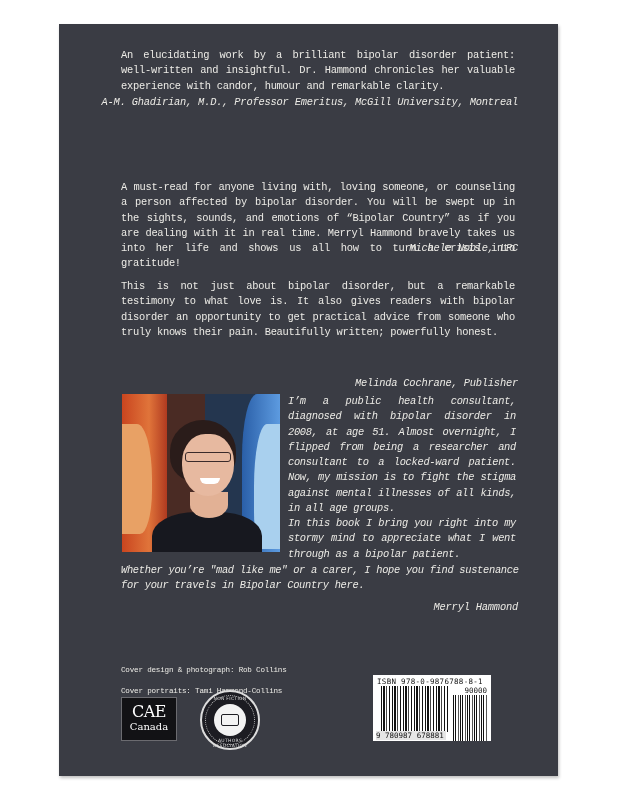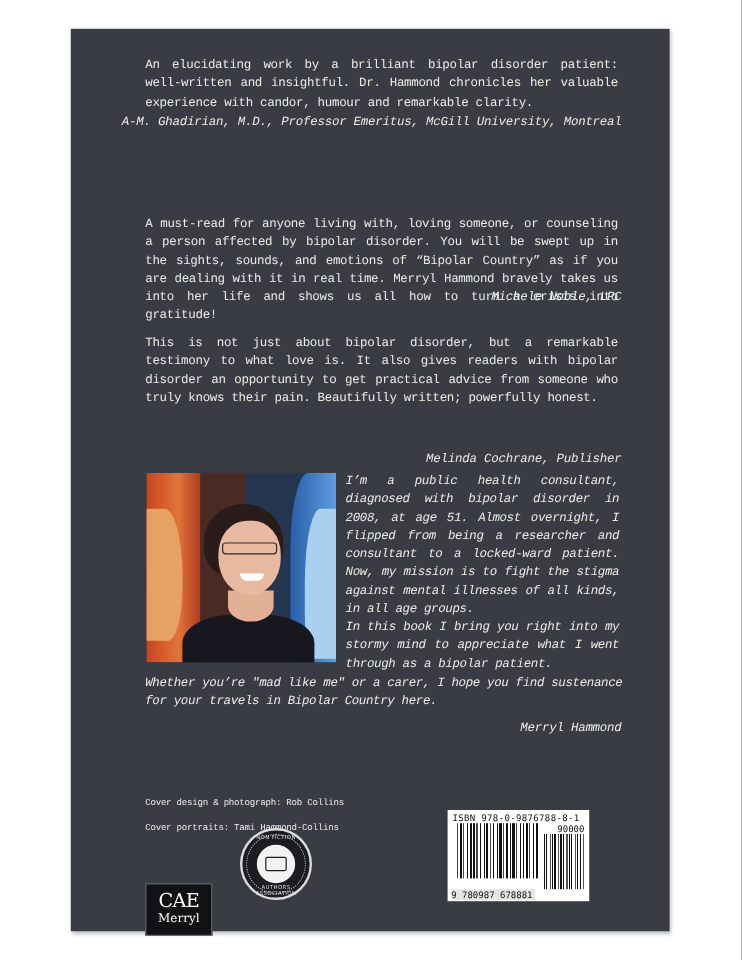--- a/index.html
+++ b/index.html
@@ -17,29 +17,29 @@
   .photo .p2 { position:absolute; left:45px; top:0; width:38px; height:158px; background:#4a2b24; }
   .photo .p3 { position:absolute; left:83px; top:0; width:50px; height:158px; background:#24364f; }
   .photo .p4 { position:absolute; left:120px; top:0; width:38px; height:158px; background:linear-gradient(90deg,#2a5fa8,#5d9be0); border-radius:40% 0 0 0; }
   .photo .p4face { position:absolute; left:132px; top:30px; width:26px; height:125px; background:#a9d0ee; border-radius:50% 0 0 30%; }
   .photo .hair { position:absolute; left:48px; top:26px; width:66px; height:62px; background:#2a1c1a; border-radius:50% 50% 40% 40%; }
   .photo .face { position:absolute; left:60px; top:40px; width:52px; height:62px; background:#e7b9a0; border-radius:45% 45% 50% 50%; }
   .photo .glasses { position:absolute; left:63px; top:58px; width:46px; height:10px; border:1.5px solid #3a2a2a; border-radius:3px; box-sizing:border-box; }
   .photo .smile { position:absolute; left:78px; top:84px; width:20px; height:6px; background:#fff; border-radius:0 0 10px 10px; }
   .photo .body { position:absolute; left:30px; top:118px; width:110px; height:60px; background:#17181f; border-radius:40% 40% 0 0; }
   .photo .neck { position:absolute; left:68px; top:98px; width:38px; height:26px; background:#e2b195; border-radius:0 0 50% 50%; }
-  .cae { position:absolute; left:62px; top:712px; width:56px; height:44px; background:#121215; border:1px solid #6b6b70; box-sizing:border-box; color:#fff; text-align:center; font-family:"DejaVu Serif", serif; }
+  .cae { position:absolute; left:62px; top:673px; width:56px; height:44px; background:#121215; border:1px solid #6b6b70; box-sizing:border-box; color:#fff; text-align:center; font-family:"DejaVu Serif", serif; }
   .cae .big { font-size:16px; line-height:18px; margin-top:5px; letter-spacing:-0.5px; }
   .cae .small { font-size:10px; line-height:12px; }
   .nfaa { position:absolute; left:141px; top:666px; width:60px; height:60px; border-radius:50%; background:#1c1c22; border:2px solid #dcdcdc; box-sizing:border-box; }
   .nfaa .inner { position:absolute; left:12px; top:12px; width:32px; height:32px; border-radius:50%; background:#f2f2f2; }
   .nfaa .book-ic { position:absolute; left:19px; top:22px; width:18px; height:12px; border:1.5px solid #1c1c22; border-radius:2px; box-sizing:border-box; }
   .nfaa .ring { position:absolute; left:3px; top:3px; width:50px; height:50px; border-radius:50%; border:1px dotted #bbb; box-sizing:border-box; }
   .nfaa .ringtxt { position:absolute; left:0; width:56px; text-align:center; color:#ddd; font-size:4.5px; letter-spacing:0.3px; }
-  .barcode { position:absolute; left:314px; top:651px; width:118px; height:76px; background:#fff; }
+  .barcode { position:absolute; left:314px; top:651px; width:118px; height:66px; background:#fff; }
   .barcode .isbn { position:absolute; left:4px; top:2px; font-family:"DejaVu Sans Mono", monospace; font-size:7.5px; color:#111; letter-spacing:0.3px; }
   .barcode .price { position:absolute; right:4px; top:11px; font-family:"DejaVu Sans Mono", monospace; font-size:7.5px; color:#111; }
   .barcode .bars1 { position:absolute; left:8px; top:11px; width:68px; height:46px;
      background:repeating-linear-gradient(90deg,#111 0 1px,#fff 1px 2px,#111 2px 4px,#fff 4px 5px,#444 5px 6px,#fff 6px 8px,#111 8px 9px,#fff 9px 11px); }
   .barcode .bars2 { position:absolute; left:80px; top:20px; width:34px; height:46px;
      background:repeating-linear-gradient(90deg,#111 0 1px,#fff 1px 2px,#111 2px 3px,#fff 3px 5px,#555 5px 6px,#fff 6px 7px); }
   .barcode .num { position:absolute; left:3px; bottom:1px; font-family:"DejaVu Sans Mono", monospace; font-size:7.5px; color:#111; background:#e5e5e5; padding-right:2px; }
 </style>
 </head>
 <body>
@@ -74,21 +74,21 @@
   <div class="txt bio" style="top:492px;">In this book I bring you right into my stormy mind to appreciate what I went through as a bipolar patient.</div>
 
   <div class="txt closing" style="top:539px;">Whether you’re "mad like me" or a carer, I hope you find sustenance for your travels in Bipolar Country here.</div>
   <div class="txt attr" style="top:576px;">Merryl Hammond</div>
 
   <div class="txt credit" style="top:622px;margin-top:40px;">Cover portraits: Tami Hammond-Collins</div>
   <div class="txt credit" style="top:641px;">Cover design &amp; photograph: Rob Collins</div>
 
   <div class="cae">
     <div class="big">CAE</div>
-    <div class="small">Merryl</div>
+    <div class="small">Canada</div>
   </div>
 
   <div class="nfaa">
     <div class="ring"></div>
     <div class="ringtxt" style="top:4px;">NON FICTION</div>
     <div class="inner"></div>
     <div class="book-ic"></div>
     <div class="ringtxt" style="top:46px;">AUTHORS ASSOCIATION</div>
   </div>
 

